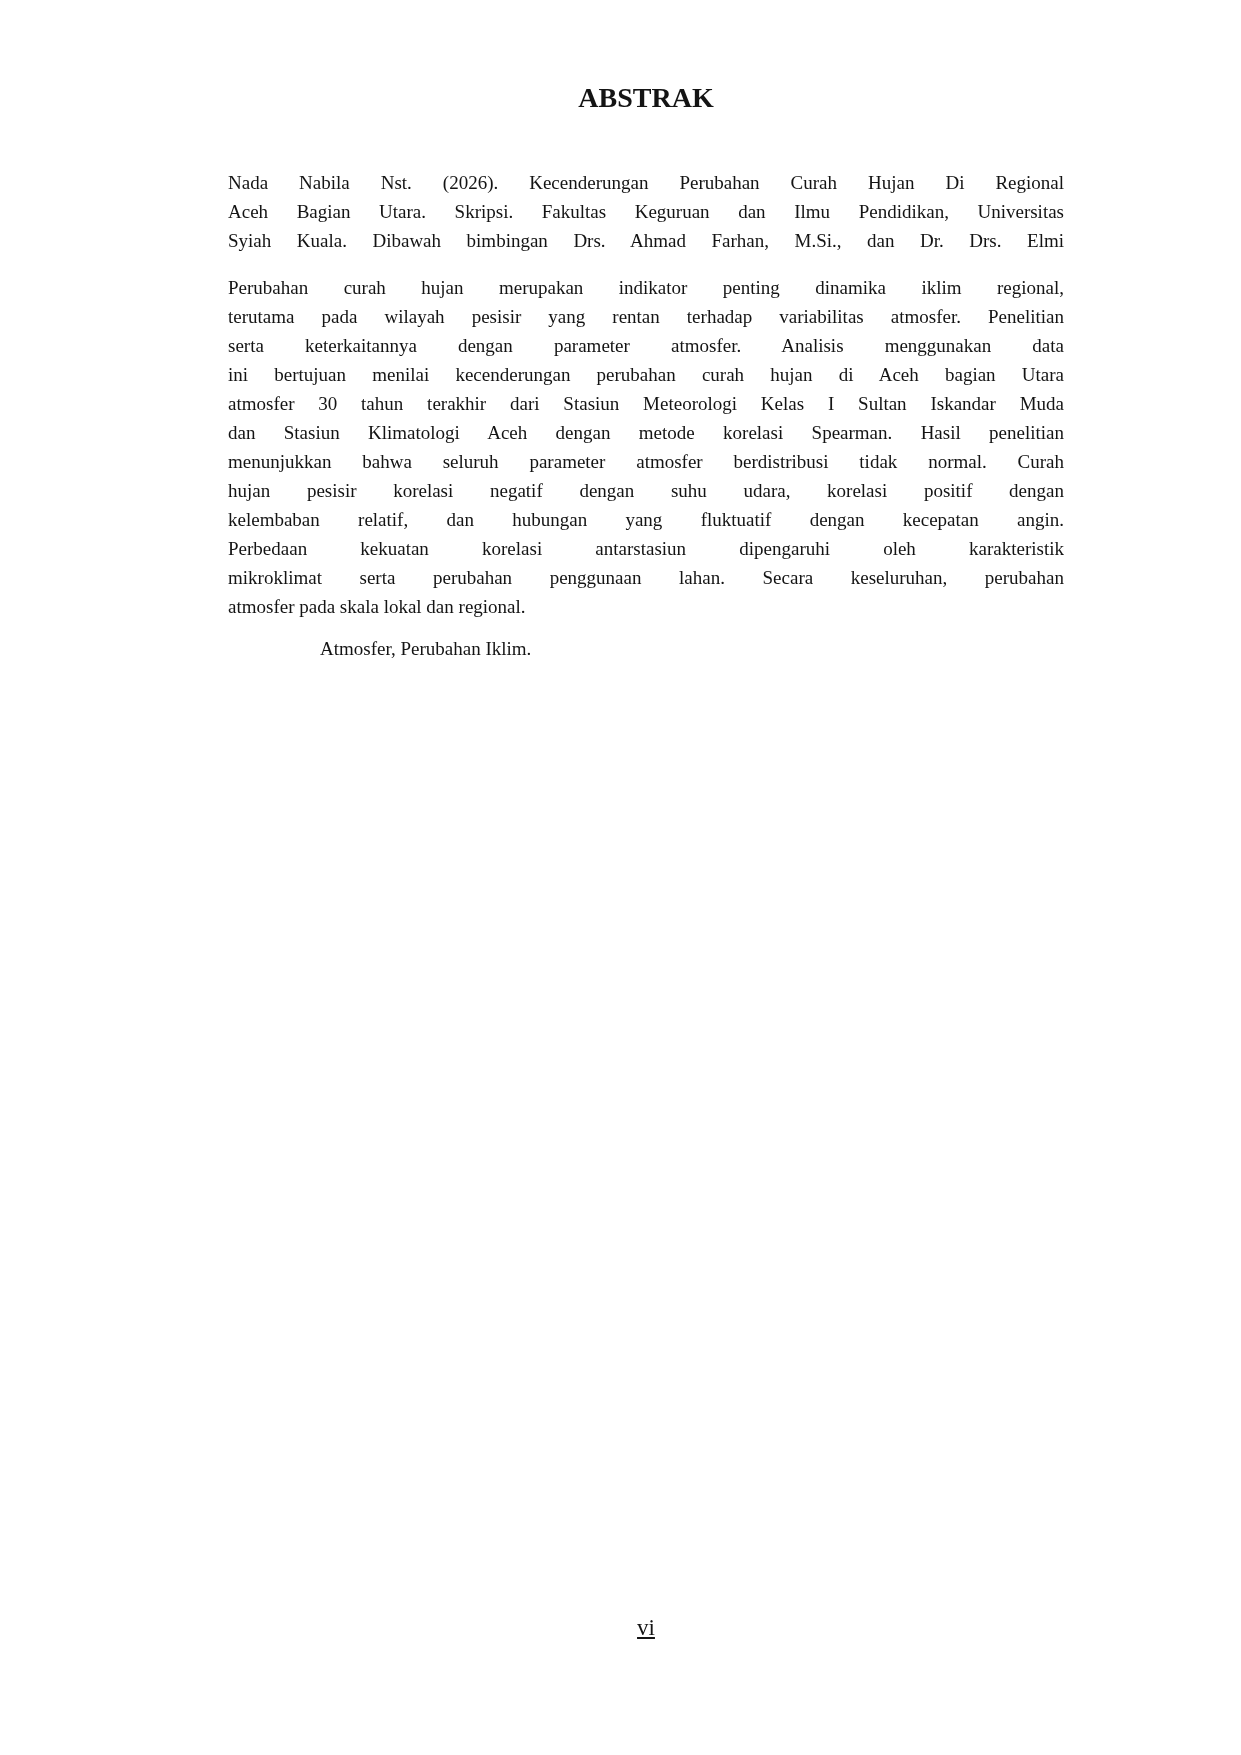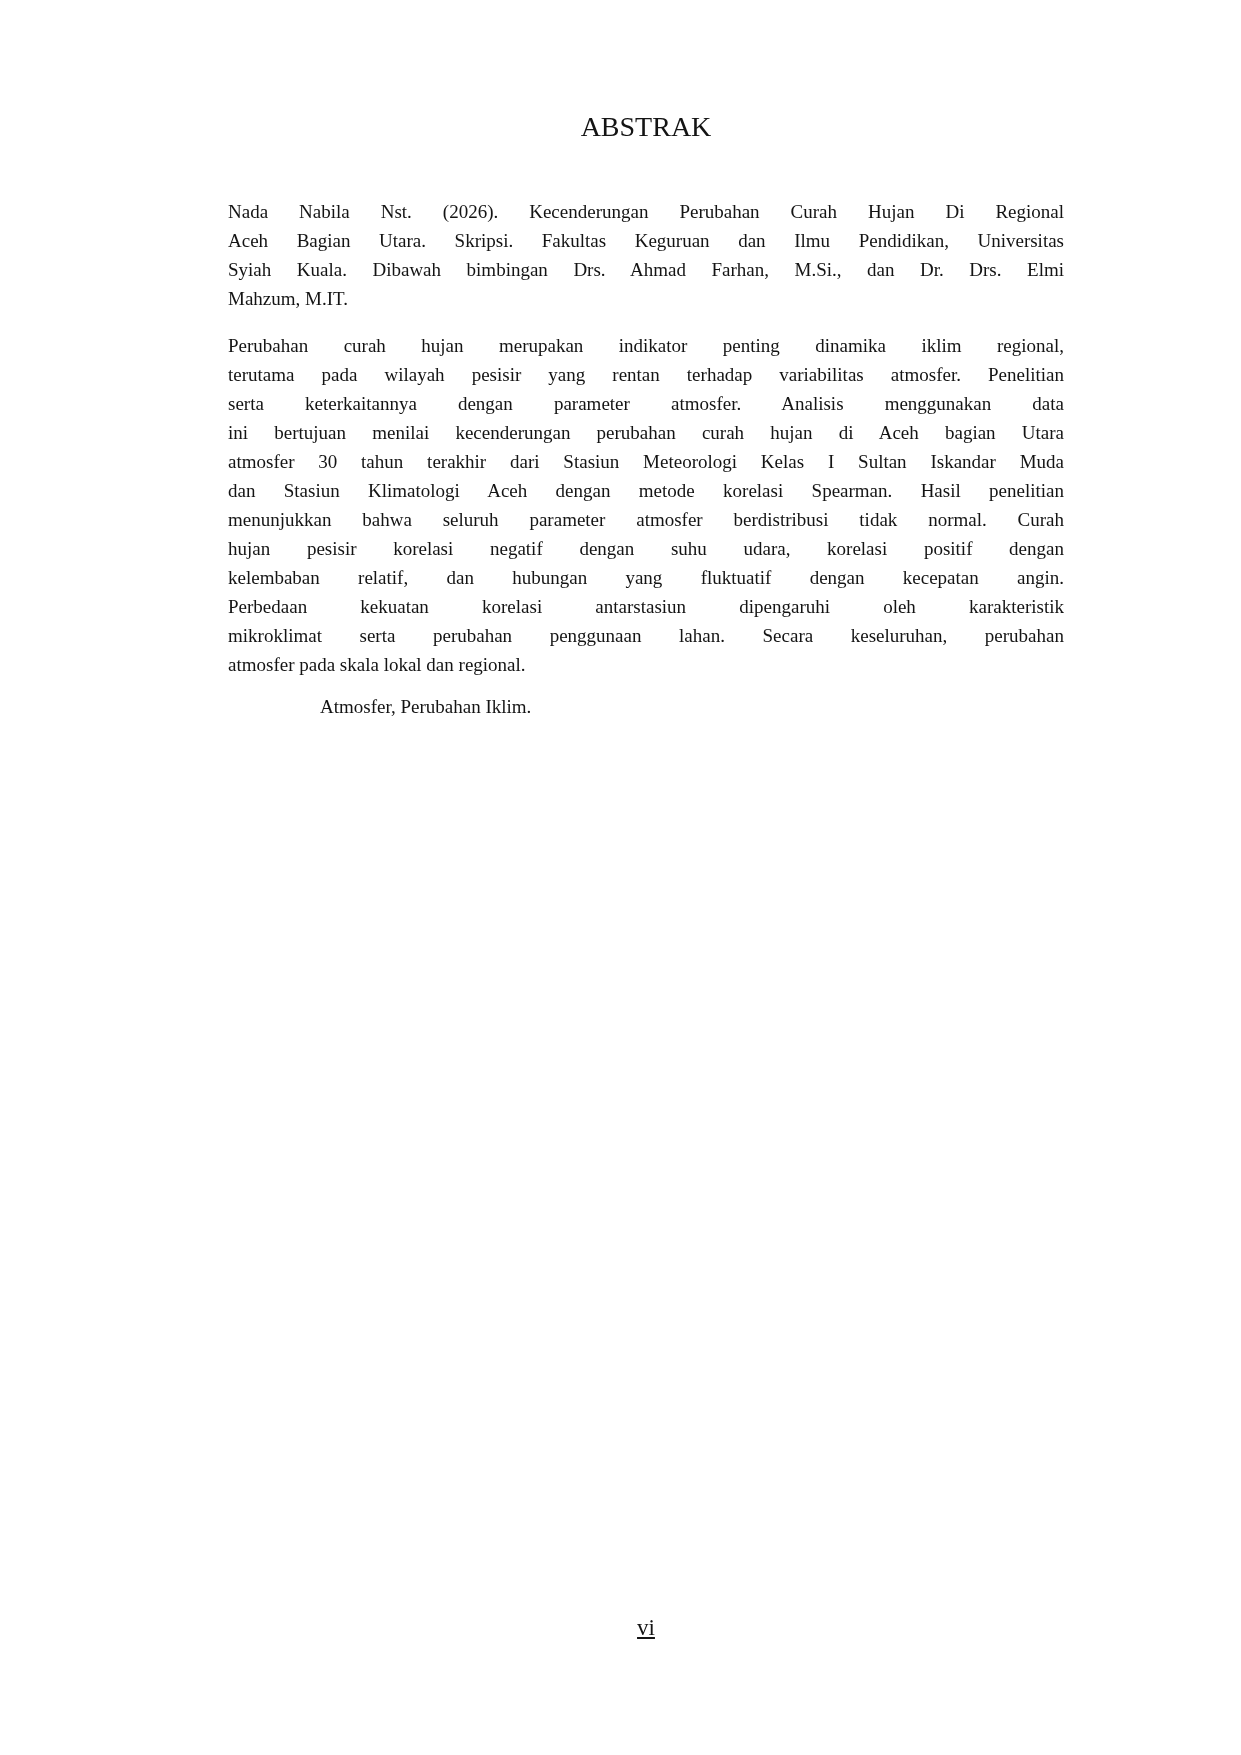--- a/index.html
+++ b/index.html
@@ -18,24 +18,24 @@
     font-family: "Liberation Serif", "DejaVu Serif", serif;
     overflow: hidden;
   }
   .content {
     position: absolute;
     left: 228px;
     top: 0;
     width: 836px;
   }
   .title {
-    margin: 109px 0 0 0;
+    margin: 80px 0 0 0;
     font-size: 28px;
     line-height: 36px;
-    font-weight: 400;
+    font-weight: 700;
     text-align: center;
   }
   .para {
     font-size: 19px;
     line-height: 29px;
   }
   .para-citation {
     margin-top: 52px;
   }
   .para-abstract-body {
@@ -69,21 +69,20 @@
 <body style="background: rgb(255, 255, 255);">
 
 <div class="page" style="background: rgb(255, 255, 255); color: rgb(20, 20, 20);">
   <div class="content">
     <h1 class="title">ABSTRAK</h1>
     <div>
         <div class="para para-citation">
           <div class="line">Nada Nabila Nst. (2026). Kecenderungan Perubahan Curah Hujan Di Regional</div>
           <div class="line">Aceh Bagian Utara. Skripsi. Fakultas Keguruan dan Ilmu Pendidikan, Universitas</div>
           <div class="line">Syiah Kuala. Dibawah bimbingan Drs. Ahmad Farhan, M.Si., dan Dr. Drs. Elmi</div>
-          <div class="line last">Mahzum, M.IT.</div>
         </div>
         <div class="para para-abstract-body">
           <div class="line">Perubahan curah hujan merupakan indikator penting dinamika iklim regional,</div>
           <div class="line">terutama pada wilayah pesisir yang rentan terhadap variabilitas atmosfer. Penelitian</div>
           <div class="line">serta keterkaitannya dengan parameter atmosfer. Analisis menggunakan data</div>
           <div class="line">ini bertujuan menilai kecenderungan perubahan curah hujan di Aceh bagian Utara</div>
           <div class="line">atmosfer 30 tahun terakhir dari Stasiun Meteorologi Kelas I Sultan Iskandar Muda</div>
           <div class="line">dan Stasiun Klimatologi Aceh dengan metode korelasi Spearman. Hasil penelitian</div>
           <div class="line">menunjukkan bahwa seluruh parameter atmosfer berdistribusi tidak normal. Curah</div>
           <div class="line">hujan pesisir korelasi negatif dengan suhu udara, korelasi positif dengan</div>

